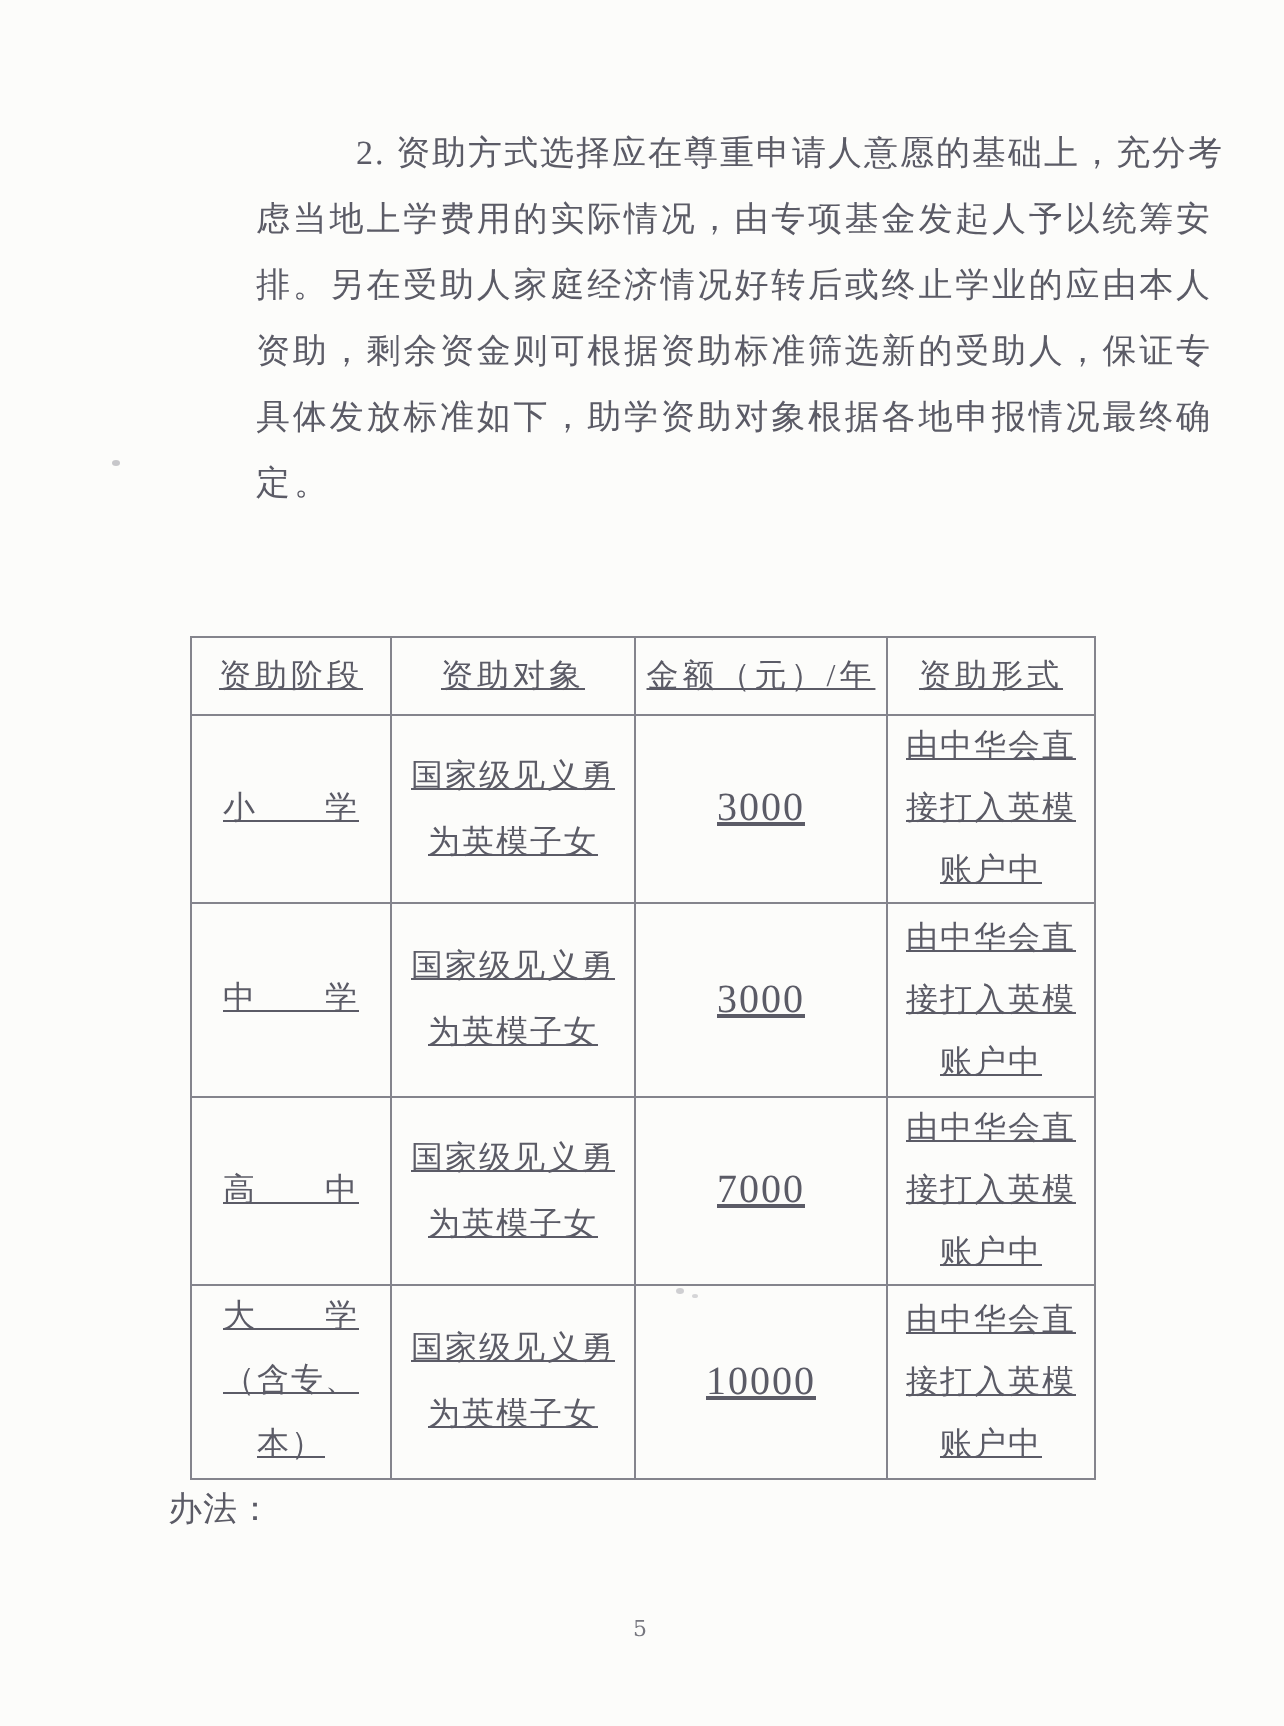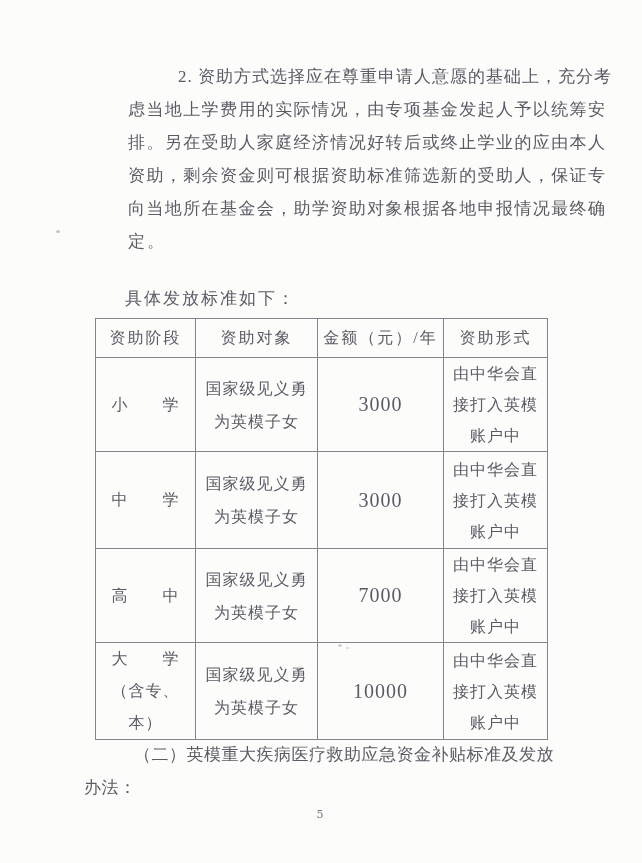--- a/index.html
+++ b/index.html
@@ -51,20 +51,21 @@
   }
   
   table.grant{
     position:absolute;
     left:95px; top:318px;
     width:452px;
     border-collapse:collapse;
     table-layout:fixed;
     font-size:16px;
     color:var(--ink);
+    text-decoration:underline;
   }
   table.grant th, table.grant td{
     border:1px solid var(--border);
     text-align:center;
     vertical-align:middle;
     padding:0;
     font-weight:normal;
   }
   table.grant thead tr{ height:39px; }
   table.grant th{ letter-spacing:2px; }
@@ -112,25 +113,24 @@
 </head>
 <body>
 
 <div class="page">
 
   <div class="para">
     <div class="line first">2. 资助方式选择应在尊重申请人意愿的基础上，充分考</div>
     <div class="line">虑当地上学费用的实际情况，由专项基金发起人予以统筹安</div>
     <div class="line">排。另在受助人家庭经济情况好转后或终止学业的应由本人</div>
     <div class="line">资助，剩余资金则可根据资助标准筛选新的受助人，保证专</div>
-    <div class="line">向当地所在基金会，助学资助对象根据各地申报情况最终确</div>
+    <div class="line">具体发放标准如下，助学资助对象根据各地申报情况最终确</div>
     <div class="line short">定。</div>
   </div>
 
-  <div class="intro">具体发放标准如下：</div>
 
   <table class="grant">
     <colgroup>
       <col style="width:100px">
       <col style="width:122px">
       <col style="width:126px">
       <col style="width:104px">
     </colgroup>
     <thead>
       <tr>
@@ -175,21 +175,20 @@
 为英模子女</td>
         <td class="amount">10000</td>
         <td class="form">由中华会直
 接打入英模
 账户中</td>
       </tr>
     </tbody>
   </table>
 
   <div class="closing">
-    <div class="line first">（二）英模重大疾病医疗救助应急资金补贴标准及发放</div>
     <div class="line">办法：</div>
   </div>
 
   <div class="pagenum">5</div>
 
   <div class="speck s1"></div>
   <div class="speck s2"></div>
   <div class="speck s3"></div>
 
 </div>

